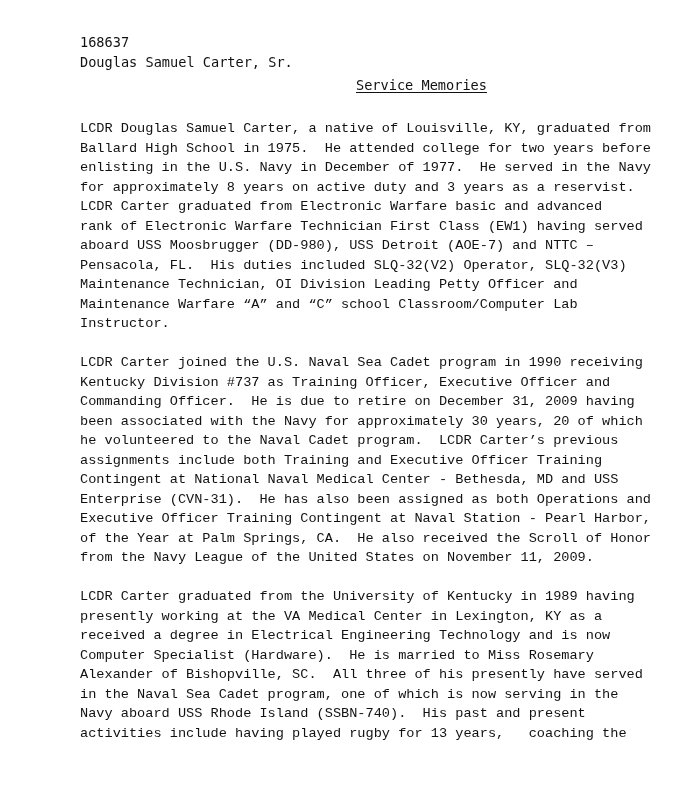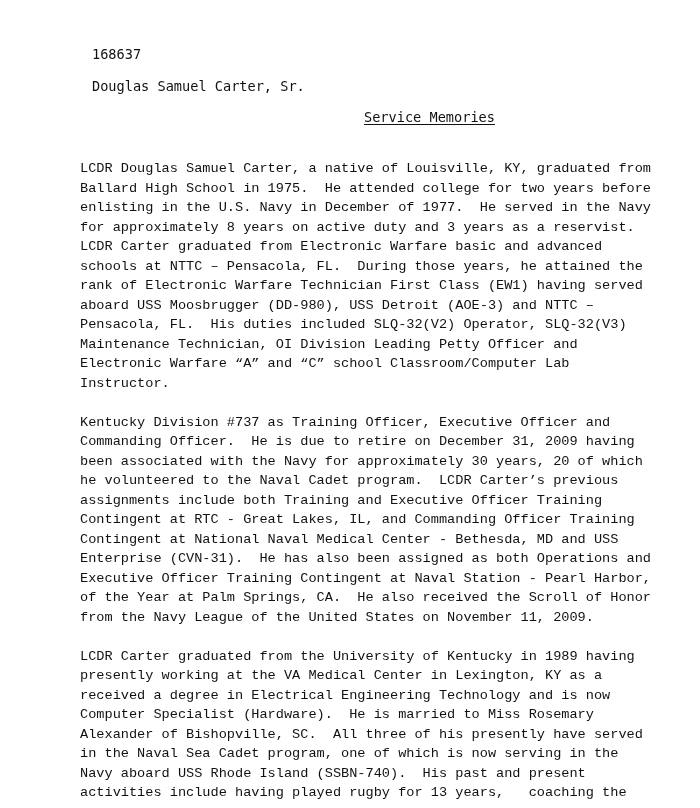--- a/index.html
+++ b/index.html
@@ -18,24 +18,24 @@
       line-height: 19.5px;
     }
     .page {
       position: absolute;
       left: 80px;
       top: 33px;
       width: 600px;
     }
     .header-line {
       white-space: pre;
-      margin: 12px;
+      margin: 0;
     }
     .title-row {
-      margin: 12px;
+      margin: 4px;
       padding-left: 272px;
       white-space: pre;
     }
     .title {
       text-decoration: underline;
       text-underline-offset: 2px;
     }
     .paragraph {
       margin: 0 0 19.5px 0;
       white-space: normal;
@@ -57,36 +57,35 @@
   <p class="header-line">Douglas Samuel Carter, Sr.</p>
   <p class="title-row"><span class="title">Service Memories</span></p>
   <div class="spacer"></div>
 
   <div class="paragraph">
     <span class="line">LCDR Douglas Samuel Carter, a native of Louisville, KY, graduated from</span>
     <span class="line">Ballard High School in 1975.  He attended college for two years before</span>
     <span class="line">enlisting in the U.S. Navy in December of 1977.  He served in the Navy</span>
     <span class="line">for approximately 8 years on active duty and 3 years as a reservist.</span>
     <span class="line">LCDR Carter graduated from Electronic Warfare basic and advanced</span>
-    <span class="line">schools at NTTC – Pensacola, FL.  During those years, he attained the</span>
     <span class="line">rank of Electronic Warfare Technician First Class (EW1) having served</span>
-    <span class="line">aboard USS Moosbrugger (DD-980), USS Detroit (AOE-3) and NTTC –</span>
+    <span class="line">aboard USS Moosbrugger (DD-980), USS Detroit (AOE-7) and NTTC –</span>
     <span class="line">Pensacola, FL.  His duties included SLQ-32(V2) Operator, SLQ-32(V3)</span>
     <span class="line">Maintenance Technician, OI Division Leading Petty Officer and</span>
-    <span class="line">Electronic Warfare “A” and “C” school Classroom/Computer Lab</span>
+    <span class="line">Maintenance Warfare “A” and “C” school Classroom/Computer Lab</span>
     <span class="line">Instructor.</span>
   </div>
 
   <div class="paragraph">
+    <span class="line">LCDR Carter joined the U.S. Naval Sea Cadet program in 1990 receiving</span>
     <span class="line">Kentucky Division #737 as Training Officer, Executive Officer and</span>
     <span class="line">Commanding Officer.  He is due to retire on December 31, 2009 having</span>
     <span class="line">been associated with the Navy for approximately 30 years, 20 of which</span>
     <span class="line">he volunteered to the Naval Cadet program.  LCDR Carter’s previous</span>
     <span class="line">assignments include both Training and Executive Officer Training</span>
-    <span class="line">Contingent at RTC - Great Lakes, IL, and Commanding Officer Training</span>
     <span class="line">Contingent at National Naval Medical Center - Bethesda, MD and USS</span>
     <span class="line">Enterprise (CVN-31).  He has also been assigned as both Operations and</span>
     <span class="line">Executive Officer Training Contingent at Naval Station - Pearl Harbor,</span>
     <span class="line">of the Year at Palm Springs, CA.  He also received the Scroll of Honor</span>
     <span class="line">from the Navy League of the United States on November 11, 2009.</span>
   </div>
 
   <div class="paragraph">
     <span class="line">LCDR Carter graduated from the University of Kentucky in 1989 having</span>
     <span class="line">presently working at the VA Medical Center in Lexington, KY as a</span>

